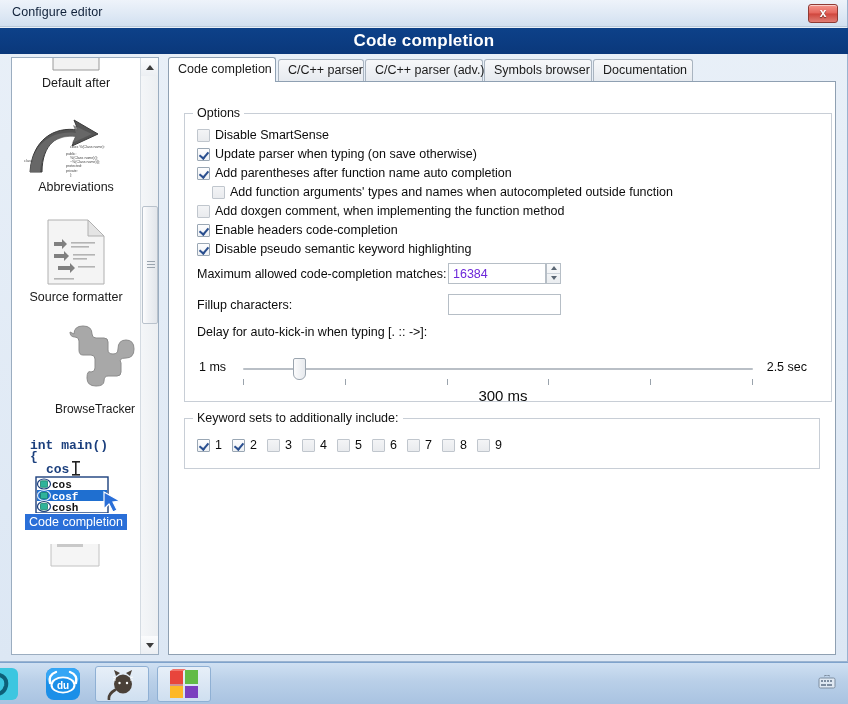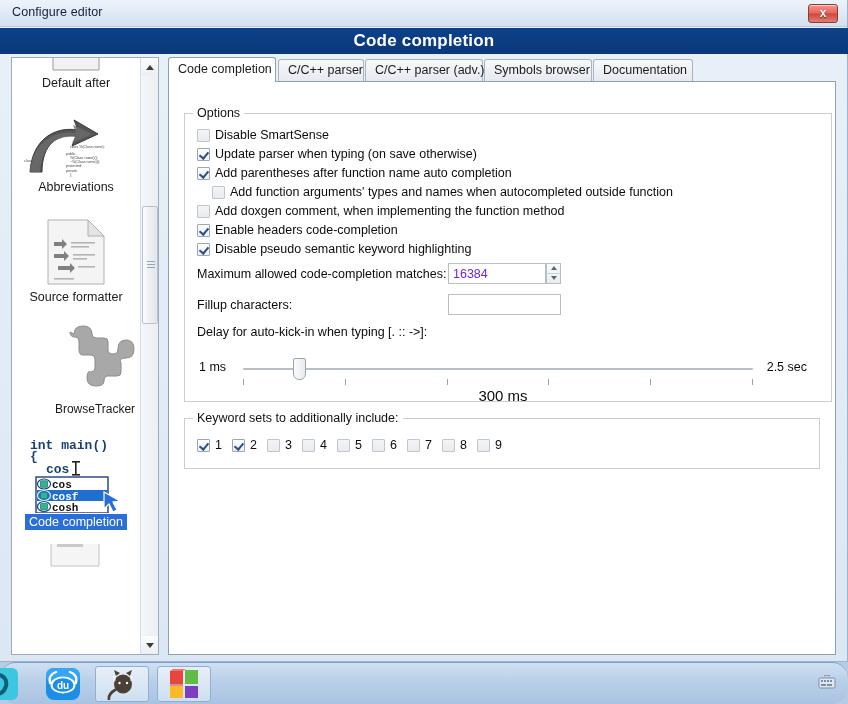--- a/index.html
+++ b/index.html
@@ -171,21 +171,20 @@
   }
   .s-tick { position:absolute; width:1px; height:6px; background:#9aa3ac; }
   .s-end { position:absolute; font-size:12.5px; color:#0c0c0c; }
   #s-val { position:absolute; font-size:15px; color:#0c0c0c; }
 
   
   #taskbar {
     position:absolute; left:0; bottom:0; width:848px; height:42px;
     background: linear-gradient(180deg,#cfe0f2 0%, #b9cfe8 45%, #a9c3e1 100%);
     border-top:1px solid #7fa3cc;
-    border-radius:16px;
   }
   .tb-btn {
     position:absolute; top:3px; height:36px; width:54px;
     display:flex; align-items:center; justify-content:center;
   }
   .tb-btn.framed {
     background: linear-gradient(180deg,#e7eff8 0%, #cfdff0 100%);
     border:1px solid #8fb0d4; border-radius:3px;
   }
   #kb-icon { position:absolute; right:12px; top:12px; }

